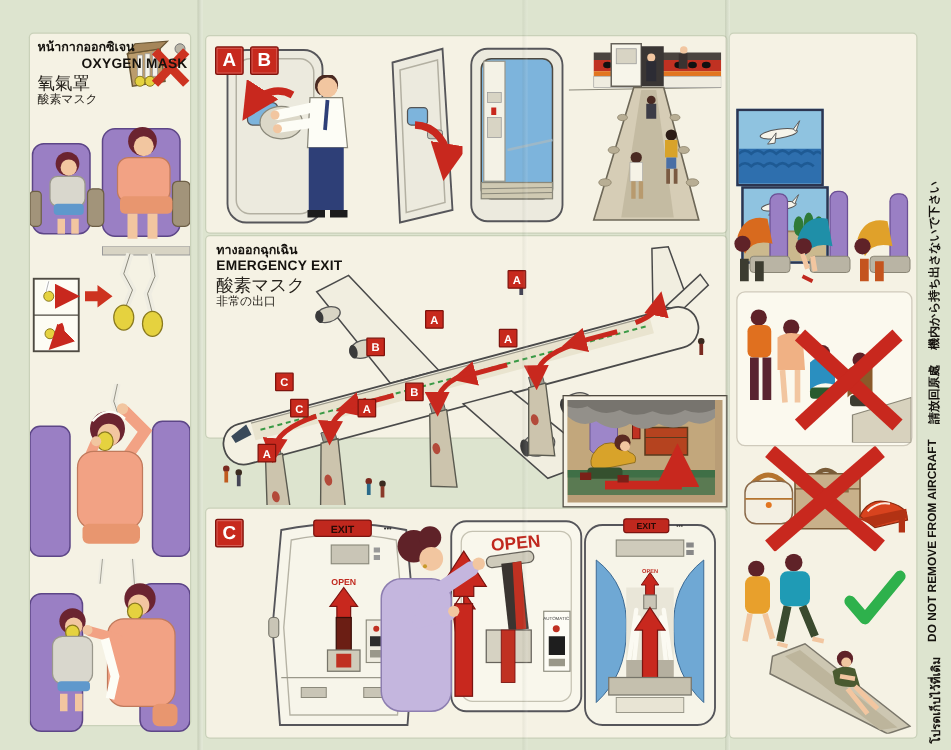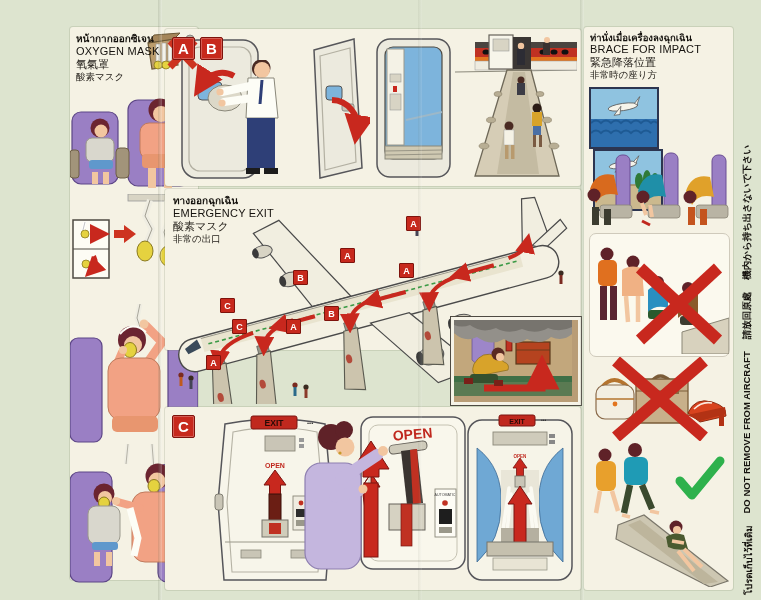--- a/index.html
+++ b/index.html
@@ -2,22 +2,22 @@
 <html><head>
 <meta charset="utf-8">
 <style>
   html,body{margin:0;padding:0;}
   #page{position:relative;width:761px;height:600px;background:#dde4cf;font-family:"Liberation Sans",sans-serif;overflow:hidden;}
   .panel{position:absolute;background:#f5f2e4;border-radius:3px;box-shadow:0 0 0 1px rgba(110,120,90,.18);}
   svg{display:block;}
   svg text{font-family:"Liberation Sans",sans-serif;}
   .titleblock{position:relative;z-index:3;line-height:1.18;}
   .t-th{font-weight:bold;font-size:10px;color:#15120e;white-space:nowrap;}
-  .t-en{font-weight:normal;font-size:11px;color:#15120e;white-space:nowrap;letter-spacing:.2px;}
-  .t-zh{font-size:11px;color:#26221c;white-space:nowrap;}
+  .t-en{font-weight:bold;font-size:11px;color:#15120e;white-space:nowrap;letter-spacing:.2px;text-align:right;}
+  .t-zh{font-size:14px;color:#26221c;white-space:nowrap;}
   .t-ja{font-size:9.5px;color:#26221c;white-space:nowrap;}
   .abc{position:absolute;width:21px;height:21px;background:#c7291d;border:1.5px solid #7e130c;border-radius:2px;
        color:#fff;font-weight:bold;font-size:15px;display:flex;align-items:center;justify-content:center;z-index:5;
        box-shadow:inset 0 0 0 1px rgba(255,255,255,.25);}
   .mk{position:absolute;width:13px;height:13px;background:#c7291d;border:1px solid #7e130c;border-radius:1px;
       color:#fff;font-weight:bold;font-size:9px;display:flex;align-items:center;justify-content:center;z-index:6;}
   .crease{position:absolute;top:0;width:4px;height:600px;z-index:8;pointer-events:none;}
   #vstrip{position:absolute;left:741px;top:595px;transform-origin:0 0;transform:rotate(-90deg);
           display:flex;gap:12px;white-space:nowrap;font-weight:bold;font-size:9.5px;color:#15120e;z-index:9;}
   .inset-frame{position:absolute;border:3px solid #f6f3e7;outline:1.5px solid #4e4a42;background:#b99d76;z-index:4;}
@@ -29,21 +29,21 @@
 <div id="page">
 
   <svg width="0" height="0" style="position:absolute" aria-hidden="true">
     <defs>
       <marker id="ah" markerWidth="5" markerHeight="5" refX="2.5" refY="2.5" orient="auto">
         <path d="M0,0 L5,2.5 L0,5 z" fill="#c8281e"></path>
       </marker>
     </defs>
   </svg>
 
-  <div class="panel" style="left:24px;top:27px;width:128px;height:553px;margin-left:46px;">
+  <div class="panel" style="left:24px;top:27px;width:128px;height:553px;">
     <div class="titleblock" style="padding:6px 2px 0 6px;">
       <div class="t-th">หน้ากากออกซิเจน</div>
       <div class="t-en">OXYGEN MASK</div>
       <div class="t-zh">氧氣罩</div>
       <div class="t-ja">酸素マスク</div>
     </div>
 
     <svg style="position:absolute;right:0;top:4px;z-index:2" width="58" height="48" viewBox="0 0 58 48">
       <path d="M8,12 L34,8 L38,34 L12,38 z" fill="#bb9c6c" stroke="#6b5836" stroke-width="1.2"></path>
       <path d="M8,12 L14,4 L40,2 L34,8 z" fill="#a5865a" stroke="#6b5836" stroke-width="1"></path>
@@ -411,26 +411,20 @@
       <text x="57" y="48" text-anchor="middle" font-size="4.5" font-weight="bold" fill="#c0281e">OPEN</text>
       <path d="M57,48 l7,10 h-3.5 v8 h-7 v-8 h-3.5 z" fill="#c8281e" stroke="#7c1410" stroke-width=".8"></path>
       <rect x="52" y="66" width="10" height="11" fill="#c9c5b6" stroke="#77756a" stroke-width=".8"></rect>
       <path d="M57,76 l12,18 h-6 v40 h-12 v-40 h-6 z" fill="#c8281e" stroke="#7a1410" stroke-width="1"></path>
       <rect x="24" y="132" width="66" height="14" fill="#c5c0ae" stroke="#77756a" stroke-width="1"></rect>
       <rect x="30" y="148" width="54" height="12" fill="#e8e4d4" stroke="#9a988a" stroke-width=".8"></rect>
     </svg>
   </div>
 
   <div class="panel" style="left:584px;top:27px;width:149px;height:563px;">
-    <div class="titleblock" style="padding:5px 0 0 6px;">
-      <div class="t-th" style="font-size:9.5px">ท่านั่งเมื่อเครื่องลงฉุกเฉิน</div>
-      <div class="t-en">BRACE FOR IMPACT</div>
-      <div class="t-zh">緊急降落位置</div>
-      <div class="t-ja">非常時の座り方</div>
-    </div>
 
     <div style="position:absolute;left:5px;top:60px;">
       <span class="picframe"><svg width="66" height="58" viewBox="0 0 66 58">
         <rect width="66" height="58" fill="#8fc3e0"></rect>
         <rect y="30" width="66" height="28" fill="#2e6fae"></rect>
         <path d="M0,34 q5,-5 10,0 q5,-5 10,0 q5,-5 10,0 q5,-5 10,0 q5,-5 10,0 q5,-5 10,0 q3,-3 6,0" stroke="#1e5a94" stroke-width="2" fill="none"></path>
         <path d="M0,44 q5,-5 10,0 q5,-5 10,0 q5,-5 10,0 q5,-5 10,0 q5,-5 10,0 q5,-5 10,0" stroke="#1e5a94" stroke-width="2" fill="none"></path>
         <g transform="rotate(-8 32 18)">
               <ellipse cx="32" cy="18" rx="15" ry="3.6" fill="#f6f4ea" stroke="#555" stroke-width=".8"></ellipse>
         <polygon points="30,17 22,25 28,25" fill="#f6f4ea" stroke="#555" stroke-width=".7"></polygon>

